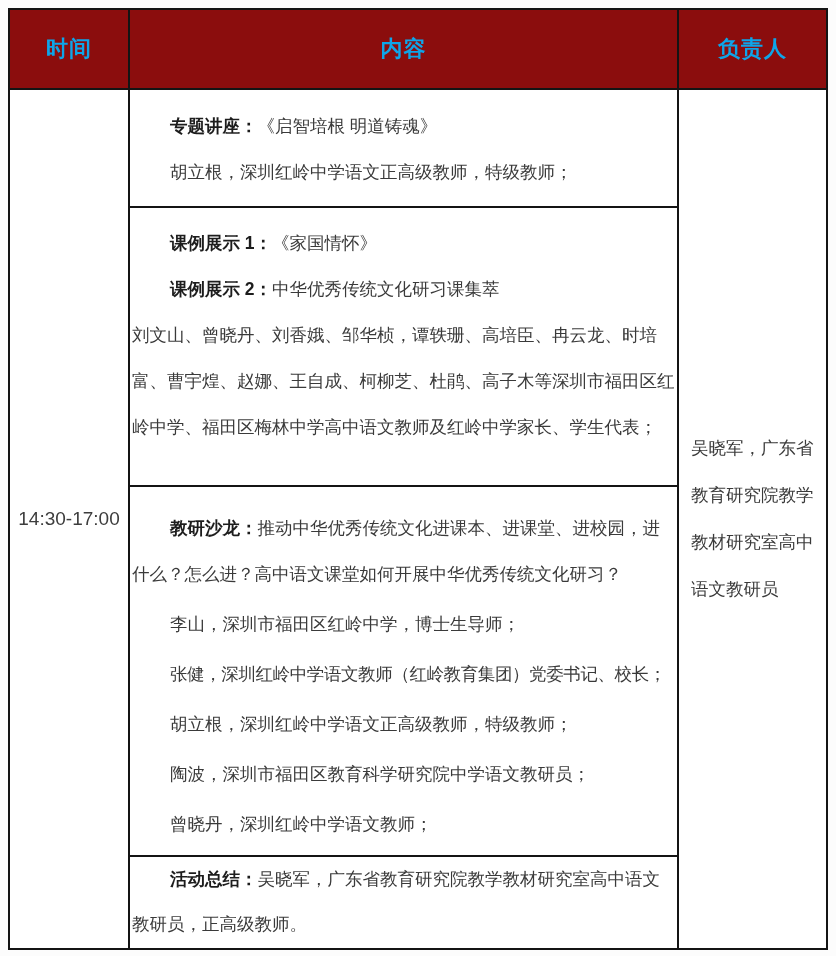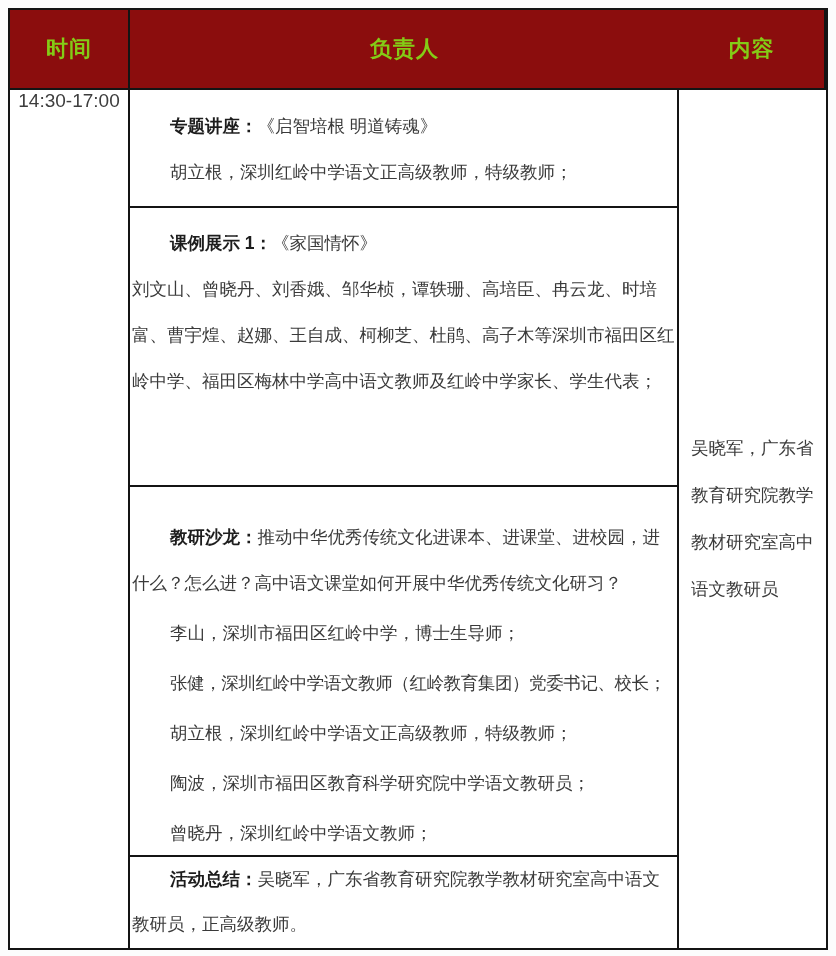--- a/index.html
+++ b/index.html
@@ -12,78 +12,81 @@
     border:2px solid #141414;background:#ffffff;
     display:grid;
     grid-template-columns:120px 549px 147px;
     grid-template-rows:80px 1fr;
     box-sizing:content-box;
   }
   .cell{box-sizing:border-box;}
   .hcell{
     background:#8B0D0D;border-bottom:2px solid #141414;
     display:flex;align-items:center;justify-content:center;
-    color:#84cc16;font-size:22px;font-weight:bold;letter-spacing:1px;
+    color:#0ea5e9;font-size:22px;font-weight:bold;letter-spacing:1px;
   }
   .br{border-right:2px solid #141414;}
   .time-cell{
-    display:flex;justify-content:center;
+    display:flex;align-items:center;justify-content:center;
     font-size:19px;color:#3d3d3d;
   }
   .content-cell{display:flex;flex-direction:column;overflow:hidden;}
   .crow{box-sizing:border-box;padding:0 2px;}
   .crow p{margin:0;font-size:17.5px;line-height:46px;color:#3a3a3a;}
   .crow p b{color:#1d1d1d;}
   .indent{text-indent:38px;}
   .fit{letter-spacing:-0.4px;}
   .crow1{height:118px;border-bottom:2px solid #141414;padding-top:13px;}
   .crow2{height:279px;border-bottom:2px solid #141414;padding-top:12px;}
-  .crow3{height:370px;border-bottom:2px solid #141414;padding-top:27px;}
+  .crow3{height:370px;border-bottom:2px solid #141414;padding-top:18px;}
   .crow3 p{margin-bottom:4px;}
   .crow4{flex:1;}
   .crow4 p{line-height:45px;}
   .person-cell{
     display:flex;align-items:center;
     padding:0 9px;box-sizing:border-box;
   }
   .person-cell p{margin:3px;font-size:17.5px;line-height:47px;color:#3a3a3a;}
 </style>
 </head>
 <body>
 
 <div class="table">
 
   <div class="cell hcell br">
     <span>时间</span>
   </div>
+  <div class="cell hcell br">
+    <span>内容</span>
+  </div>
   <div class="cell hcell">
     <span>负责人</span>
-  </div>
-  <div class="cell hcell br">
-    <span>内容</span>
   </div>
 
   <div class="cell br time-cell">
     <span>14:30-17:00</span>
   </div>
 
   <div class="cell br content-cell">
 
     <div class="crow crow1">
       <p class="indent">
         <b>专题讲座：</b><span>《启智培根 明道铸魂》</span>
       </p>
       <p class="indent">
         <span>胡立根，深圳红岭中学语文正高级教师，特级教师；</span>
       </p>
     </div>
 
     <div class="crow crow2">
       <p class="indent">
         <b>课例展示 1：</b><span>《家国情怀》</span>
+      </p>
+      <p class="indent">
+        <b>课例展示 2：</b><span>中华优秀传统文化研习课集萃</span>
       </p>
       <p>
         <span>刘文山、曾晓丹、刘香娥、邹华桢，谭轶珊、高培臣、冉云龙、时培富、曹宇煌、赵娜、王自成、柯柳芝、杜鹃、高子木等深圳市福田区红岭中学、福田区梅林中学高中语文教师及红岭中学家长、学生代表；</span>
       </p>
     </div>
 
     <div class="crow crow3">
       <p class="indent">
         <b>教研沙龙：</b><span>推动中华优秀传统文化进课本、进课堂、进校园，进什么？怎么进？高中语文课堂如何开展中华优秀传统文化研习？</span>
       </p>

